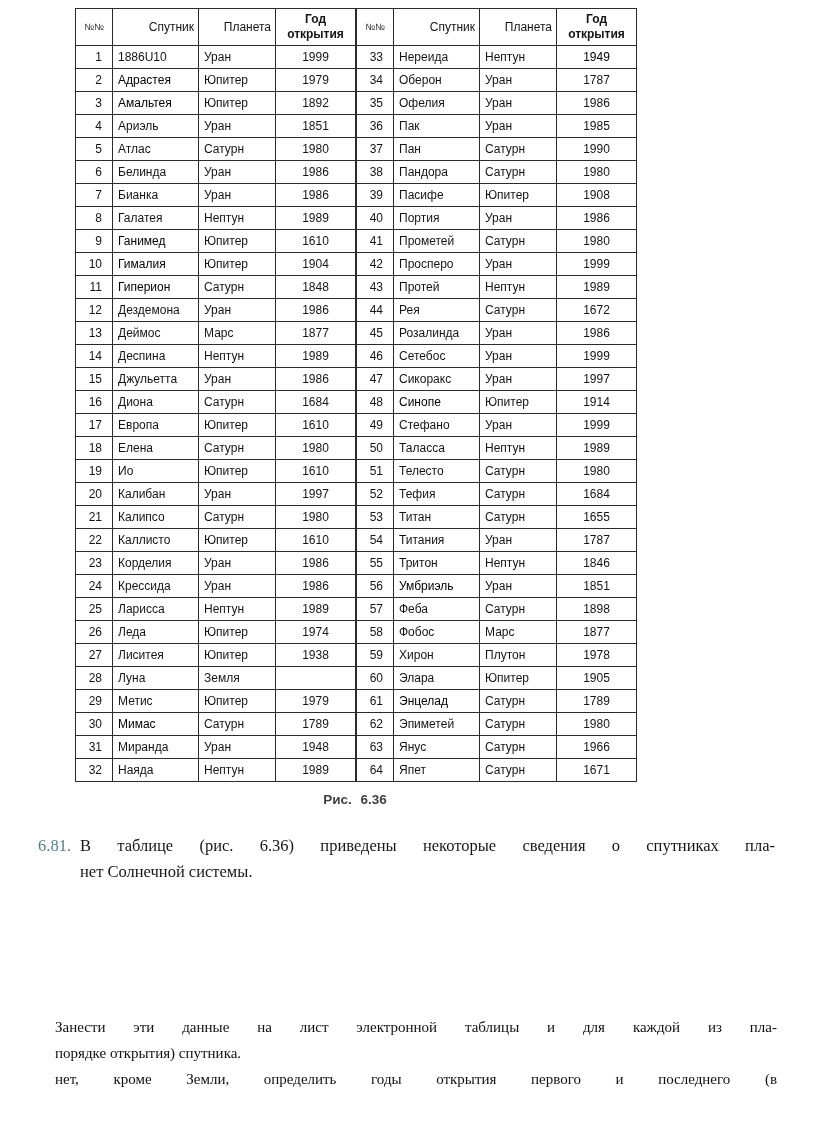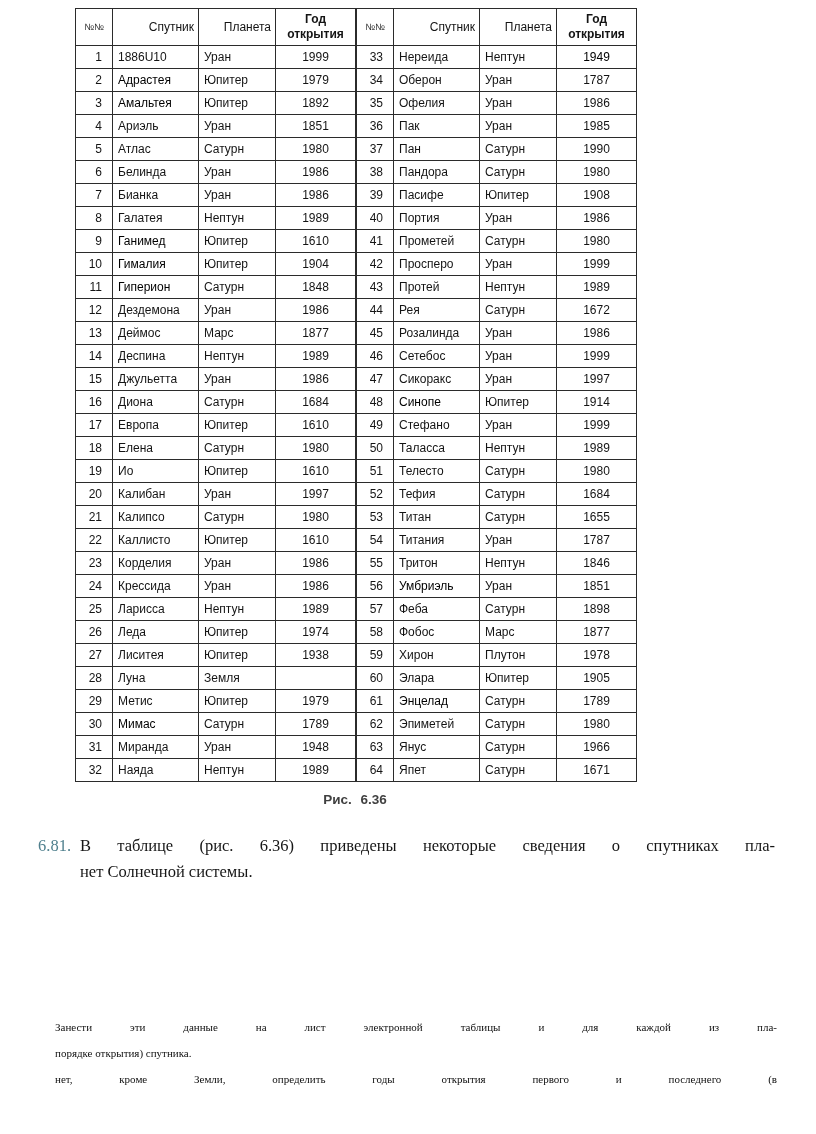--- a/index.html
+++ b/index.html
@@ -31,21 +31,21 @@
   
   .exercise{position:absolute;left:38px;top:833px;width:737px;
             font-size:16.5px;line-height:26px;}
   .ex-num{position:absolute;left:0;top:0;}
   .ex-body{margin-left:42px;}
   .jline{text-align:justify;text-align-last:justify;}
   .jline.last{text-align-last:left;}
 
   
   .task{position:absolute;left:55px;top:1014px;width:722px;
-        font-size:11px;line-height:26px;color:#101010;}
+        font-size:15px;line-height:26px;color:#101010;}
 </style>
 </head>
 <body>
 
 <div class="page">
 
   <div class="tables">
 
     <table id="table-left">
       <thead>

